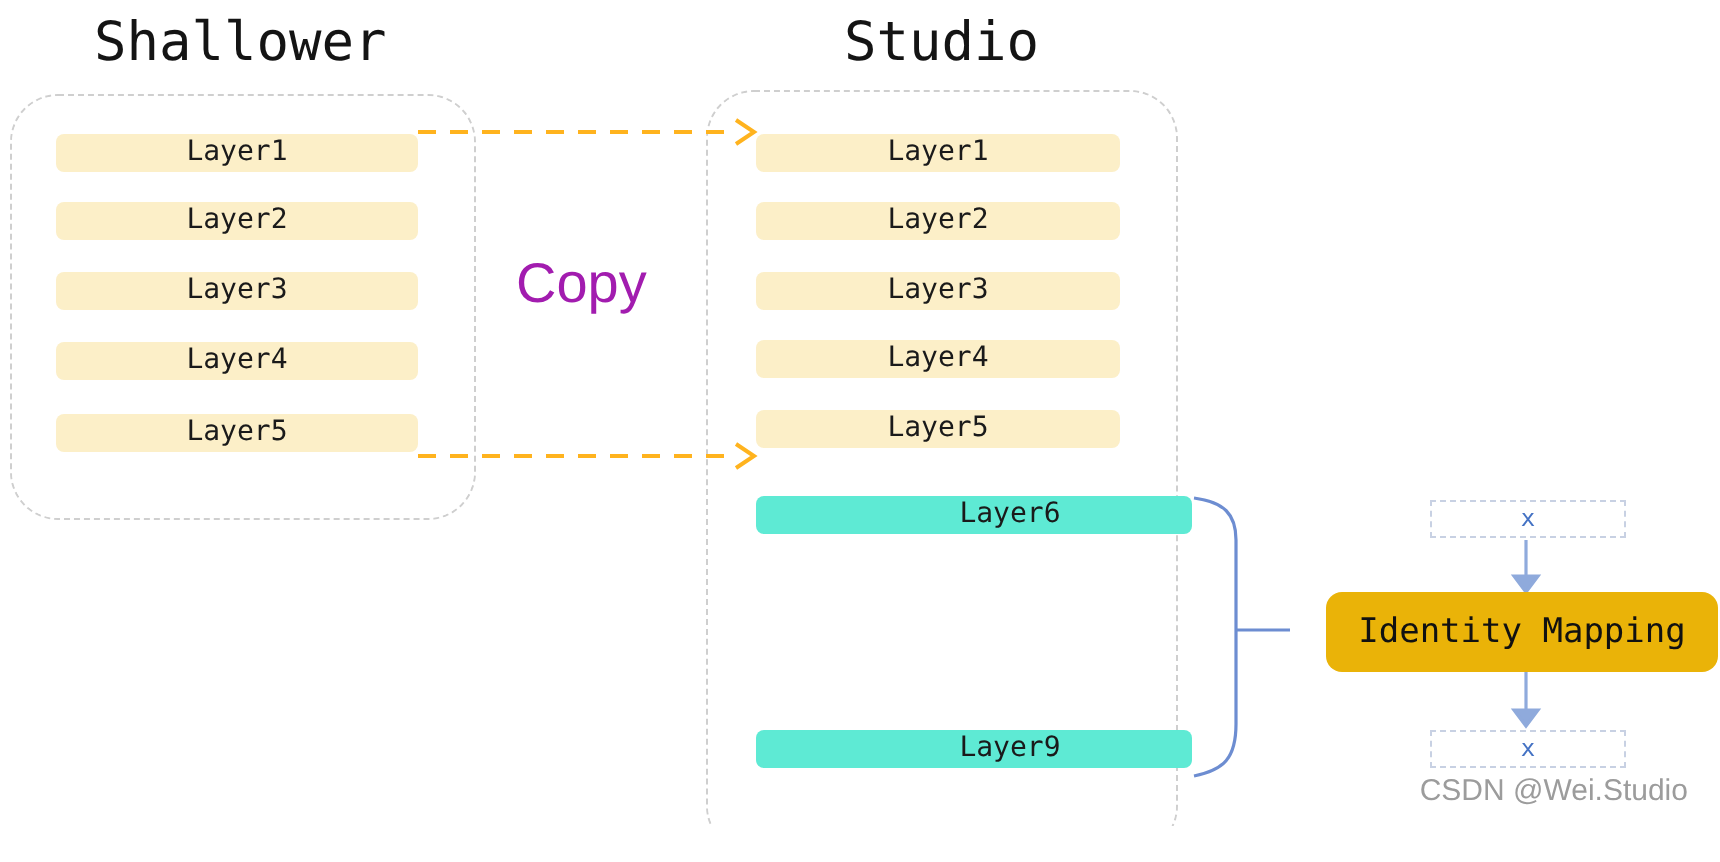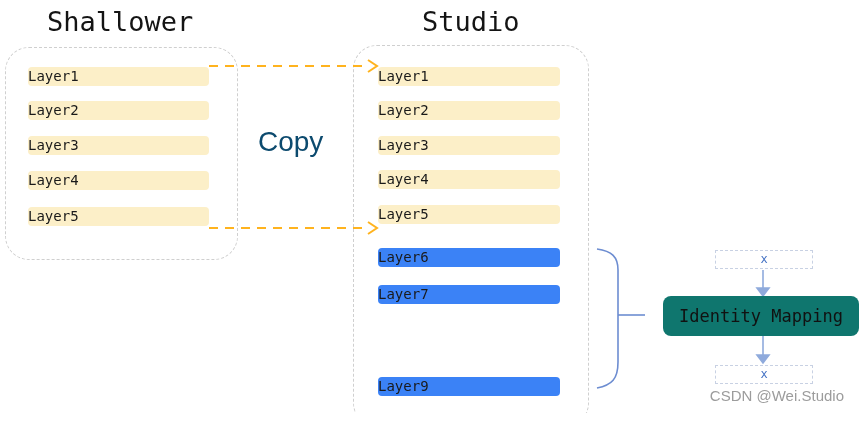--- a/index.html
+++ b/index.html
@@ -13,33 +13,33 @@
   }
   .title-shallower{left:47px;}
   .title-deeper{left:422px;}
   .container{
     position:absolute;border:1px dashed #cfcfcf;border-radius:24px;background:transparent;
   }
   .container-left{left:5px;top:47px;width:231px;height:211px;}
   .container-right{left:353px;top:45px;width:234px;height:380px;}
   .layer{
     position:absolute;height:19px;line-height:19px;border-radius:4px;
-    text-align:left;font-size:14px;color:#1a1a1a;white-space:nowrap;
+    text-align:center;font-size:14px;color:#1a1a1a;white-space:nowrap;
   }
   .layer-left{left:28px;width:181px;background:#fcefc8;}
   .layer-right{left:378px;width:182px;background:#fcefc8;}
-  .layer-blue{background:#3b82f6;}
+  .layer-blue{background:#5eead4;padding-left:36px;}
   .copy-label{
-    position:absolute;left:258px;top:126px;font-size:28px;color:#0c4a6e;
+    position:absolute;left:258px;top:126px;font-size:28px;color:#a21caf;
     font-family:"Liberation Sans","DejaVu Sans",sans-serif;
   }
   .svg-overlay{position:absolute;left:0;top:0;width:860px;height:431px;pointer-events:none;}
   .identity-box{
     position:absolute;left:663px;top:296px;width:196px;height:40px;
-    background:#0f766e;border-radius:8px;text-align:center;line-height:40px;
+    background:#eab308;border-radius:8px;text-align:center;line-height:40px;
     font-size:17px;color:#111111;white-space:nowrap;
   }
   .x-box{
     position:absolute;left:715px;width:96px;height:17px;line-height:17px;
     border:1px dashed #c8d1e3;text-align:center;font-size:12px;color:#4472c4;
   }
   .x-box-top{top:250px;}
   .x-box-bottom{top:365px;}
   .watermark{
     position:absolute;right:16px;bottom:9px;font-size:15px;color:#9c9c9c;
@@ -63,22 +63,21 @@
   <div class="layer layer-left" style="top:171px">Layer4</div>
   <div class="layer layer-left" style="top:207px">Layer5</div>
 
   <div class="layer layer-right" style="top:67px">Layer1</div>
   <div class="layer layer-right" style="top:101px">Layer2</div>
   <div class="layer layer-right" style="top:136px">Layer3</div>
   <div class="layer layer-right" style="top:170px">Layer4</div>
   <div class="layer layer-right" style="top:205px">Layer5</div>
 
   <div class="layer layer-right layer-blue" style="top:248px">Layer6</div>
-  <div class="layer layer-right layer-blue" style="top:285px">Layer7</div>
-  <div class="layer layer-right layer-blue" style="top:377px">Layer9</div>
+  <div class="layer layer-right layer-blue" style="top:365px">Layer9</div>
 
   <div class="copy-label">Copy</div>
 
   <svg class="svg-overlay" viewBox="0 0 860 431" xmlns="http://www.w3.org/2000/svg">
 
     <g stroke="#ffb31e" stroke-width="2" fill="none">
       <line x1="209" y1="66" x2="369" y2="66" stroke-dasharray="9,7"></line>
       <polyline points="368,60 377,66 368,72"></polyline>
     </g>
     <g stroke="#ffb31e" stroke-width="2" fill="none">

